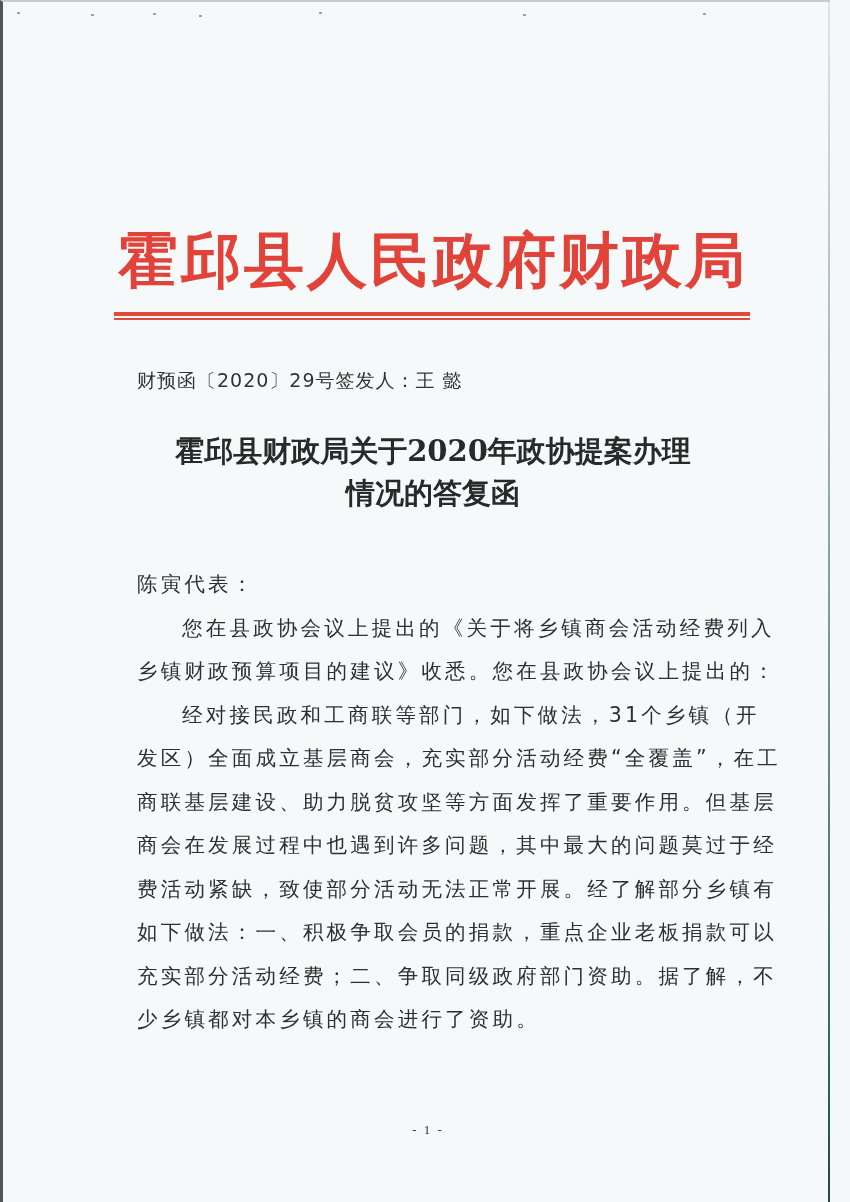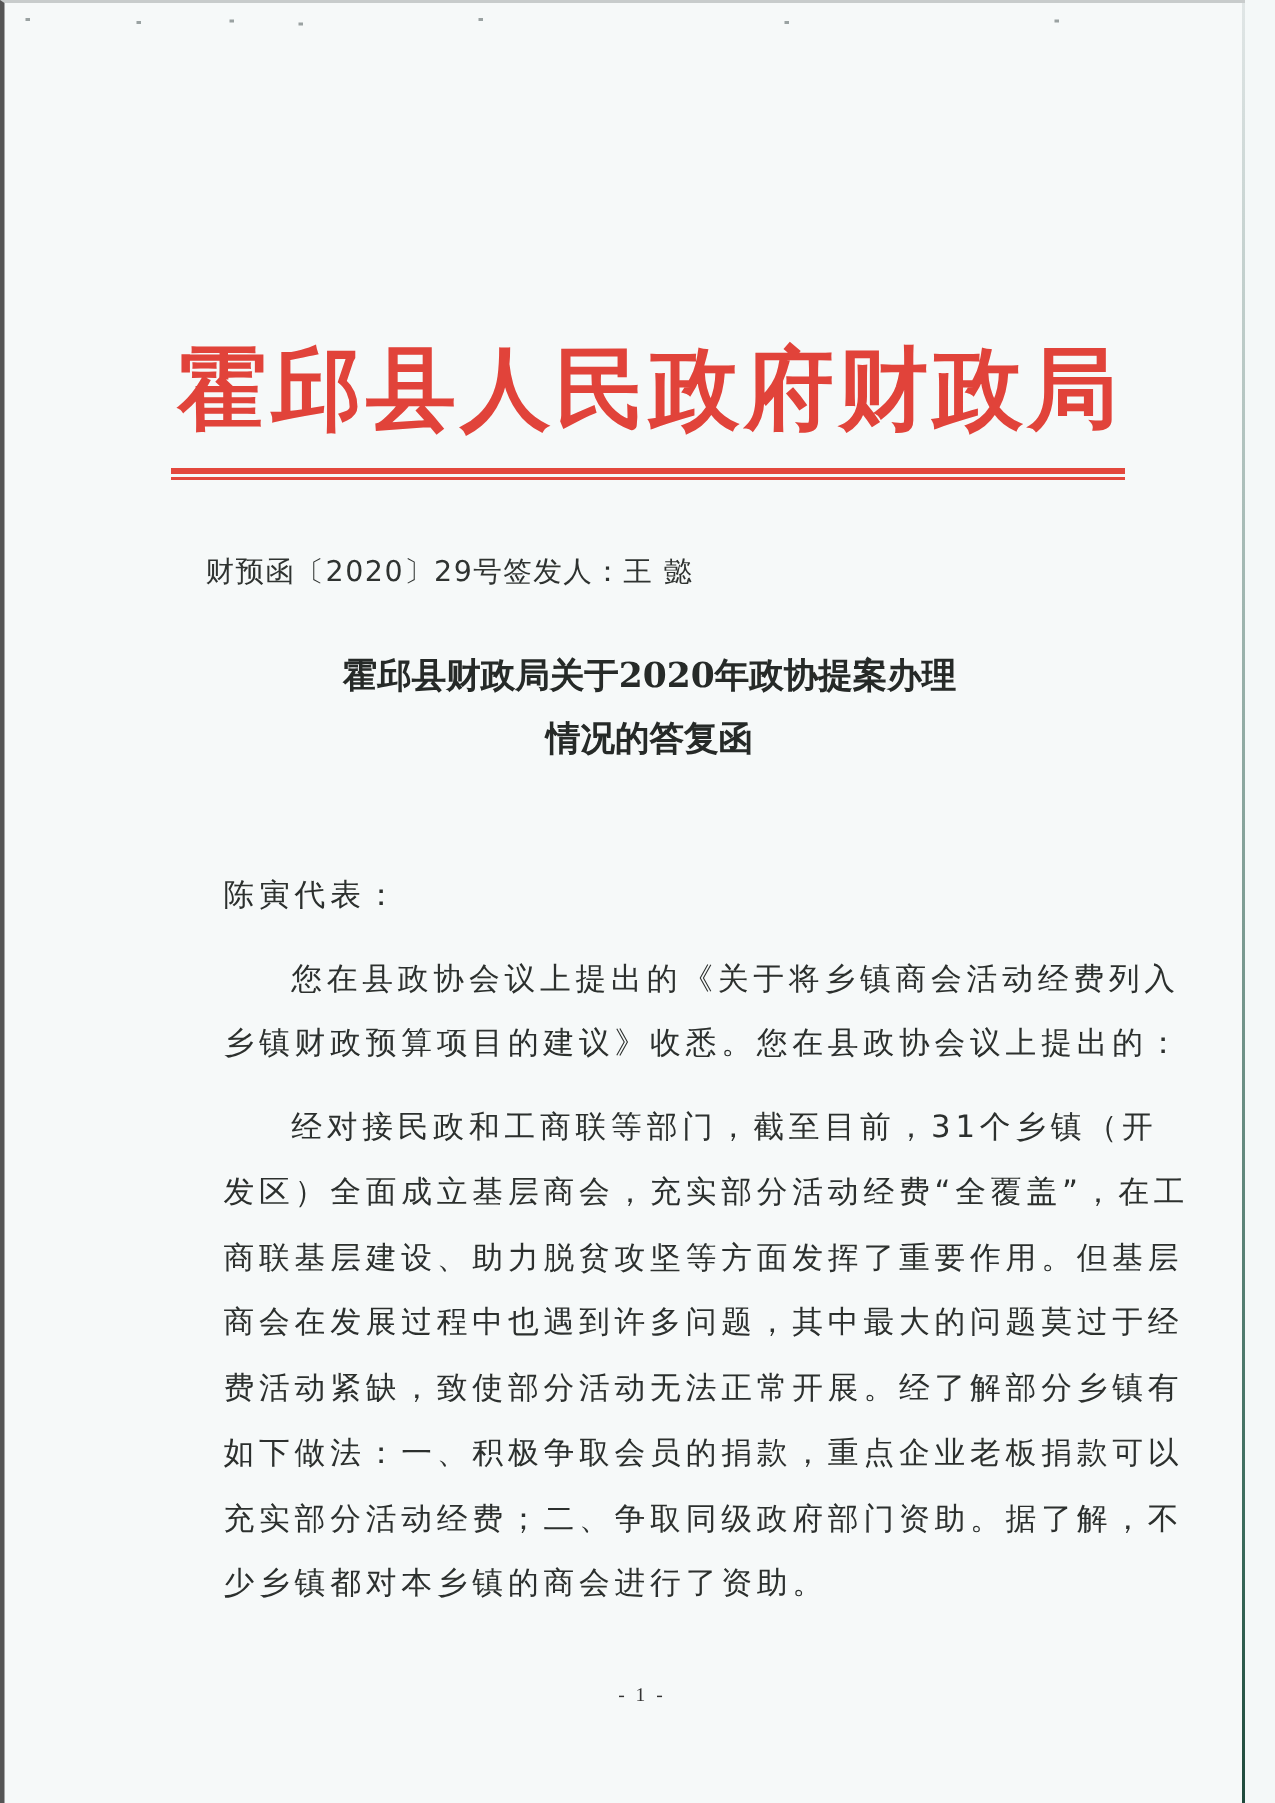--- a/index.html
+++ b/index.html
@@ -68,36 +68,36 @@
       letter-spacing: 1px;
     }
     .title {
       position: absolute;
       top: 428px;
       left: 100px;
       width: 660px;
       text-align: center;
       font-family: "DejaVu Serif", "Liberation Serif", serif;
       font-weight: bold;
-      font-size: 23px;
+      font-size: 29px;
       line-height: 42px;
       color: #262a28;
     }
     .body {
       position: absolute;
       top: 561px;
       left: 134px;
       width: 600px;
       font-family: "DejaVu Sans", "Liberation Sans", sans-serif;
       font-size: 20.5px;
       color: #2c302e;
       line-height: 43.5px;
       letter-spacing: 3.2px;
     }
-    .body p { margin: 12px; }
+    .body p { margin: 0; }
     .body .line { white-space: nowrap; display: block; }
     .pageno {
       position: absolute;
       top: 1120px;
       left: 0;
       width: 850px;
       text-align: center;
       font-family: "Liberation Serif", serif;
       font-size: 13px;
       color: #333;
@@ -142,21 +142,21 @@
 
   <div class="body">
     <p>陈寅代表：</p>
 
     <p>
       <span class="line" style="padding-left:2.2em">您在县政协会议上提出的《关于将乡镇商会活动经费列入</span>
       <span class="line">乡镇财政预算项目的建议》收悉。您在县政协会议上提出的：</span>
     </p>
 
     <p>
-      <span class="line" style="padding-left:2.2em">经对接民政和工商联等部门，截至目前，31个乡镇（开</span>
+      <span class="line" style="padding-left:2.2em">经对接民政和工商联等部门，如下做法，31个乡镇（开</span>
       <span class="line">发区）全面成立基层商会，充实部分活动经费“全覆盖”，在工</span>
       <span class="line">商联基层建设、助力脱贫攻坚等方面发挥了重要作用。但基层</span>
       <span class="line">商会在发展过程中也遇到许多问题，其中最大的问题莫过于经</span>
       <span class="line">费活动紧缺，致使部分活动无法正常开展。经了解部分乡镇有</span>
       <span class="line">如下做法：一、积极争取会员的捐款，重点企业老板捐款可以</span>
       <span class="line">充实部分活动经费；二、争取同级政府部门资助。据了解，不</span>
       <span class="line">少乡镇都对本乡镇的商会进行了资助。</span>
     </p>
 
   </div>

